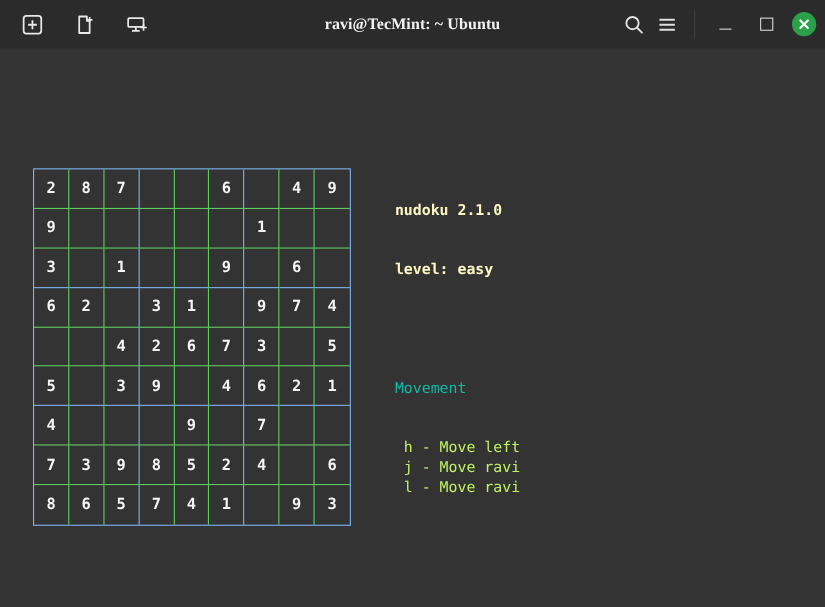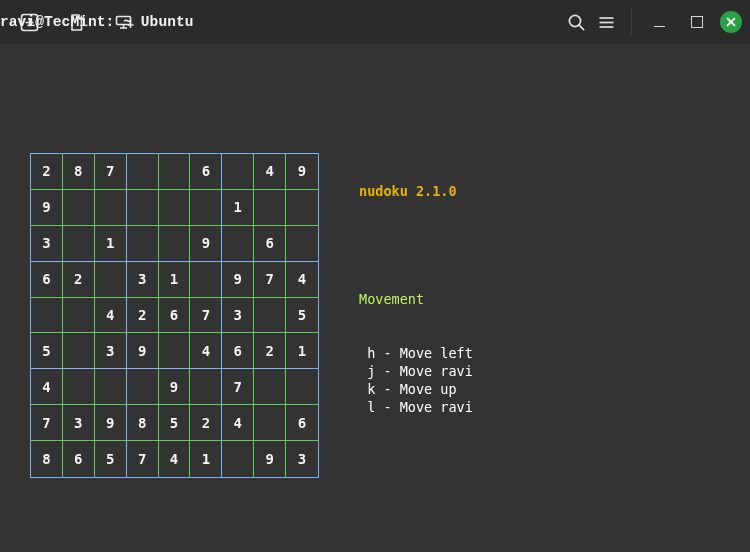--- a/index.html
+++ b/index.html
@@ -56,25 +56,25 @@
     color: #e8e8e8;
     border-radius: 4px;
   }
   #window-title {
     position: absolute;
     left: 0;
     right: 0;
     top: 0;
     height: 44px;
     line-height: 44px;
-    text-align: left;
+    text-align: center;
     color: #f2f2f2;
     font-size: 14.5px;
     font-weight: bold;
-    font-family: Liberation Mono, monospace;
+    font-family: Liberation Serif, serif;
     pointer-events: none;
     letter-spacing: 0.1px;
   }
   .tb-sep {
     width: 1px;
     height: 26px;
     background: #3d3d3d;
     margin: 0 8px 0 10px;
   }
   .win-ctl {
@@ -161,31 +161,31 @@
   #info-panel {
     position: absolute;
     left: 359px;
     top: 102px;
     font-family: "DejaVu Sans Mono", monospace;
     font-size: 13.5px;
     line-height: 18px;
     white-space: pre;
   }
   .line-blue {
-    color: #eab308;
+    color: #fef9c3;
     font-weight: bold;
   }
   .line-green {
-    color: #ffffff;
+    color: #bef264;
   }
   .line-gap {
     height: 18px;
   }
   .sec-head {
-    color: #bef264;
+    color: #14b8a6;
   }
 </style>
 </head>
 <body>
 
 <div id="window">
 
   <div id="titlebar">
 
     <div class="tb-left">
@@ -338,22 +338,23 @@
         <div class="cell last-row">7</div>
         <div class="cell last-row">4</div>
         <div class="cell bx-r last-row">1</div>
         <div class="cell last-row"></div>
         <div class="cell last-row">9</div>
         <div class="cell last-col last-row">3</div>
       </div>
 
     <div id="info-panel">
       <div class="line-blue">nudoku 2.1.0</div>
+      <div class="line-blue">level: easy</div>
       <div class="line-gap"></div>
       <div class="sec-head">Movement</div>
-      <div id="movement-list"><div class="line-green"> h - Move left</div><div class="line-green"> j - Move ravi</div><div class="line-green"> k - Move up</div><div class="line-green"> l - Move ravi</div></div>
+      <div id="movement-list"><div class="line-green"> h - Move left</div><div class="line-green"> j - Move ravi</div><div class="line-green"> l - Move ravi</div></div>
       <div class="line-gap"></div>
       
       
     </div>
 
   </div>
 </div>
 
 </body></html>

